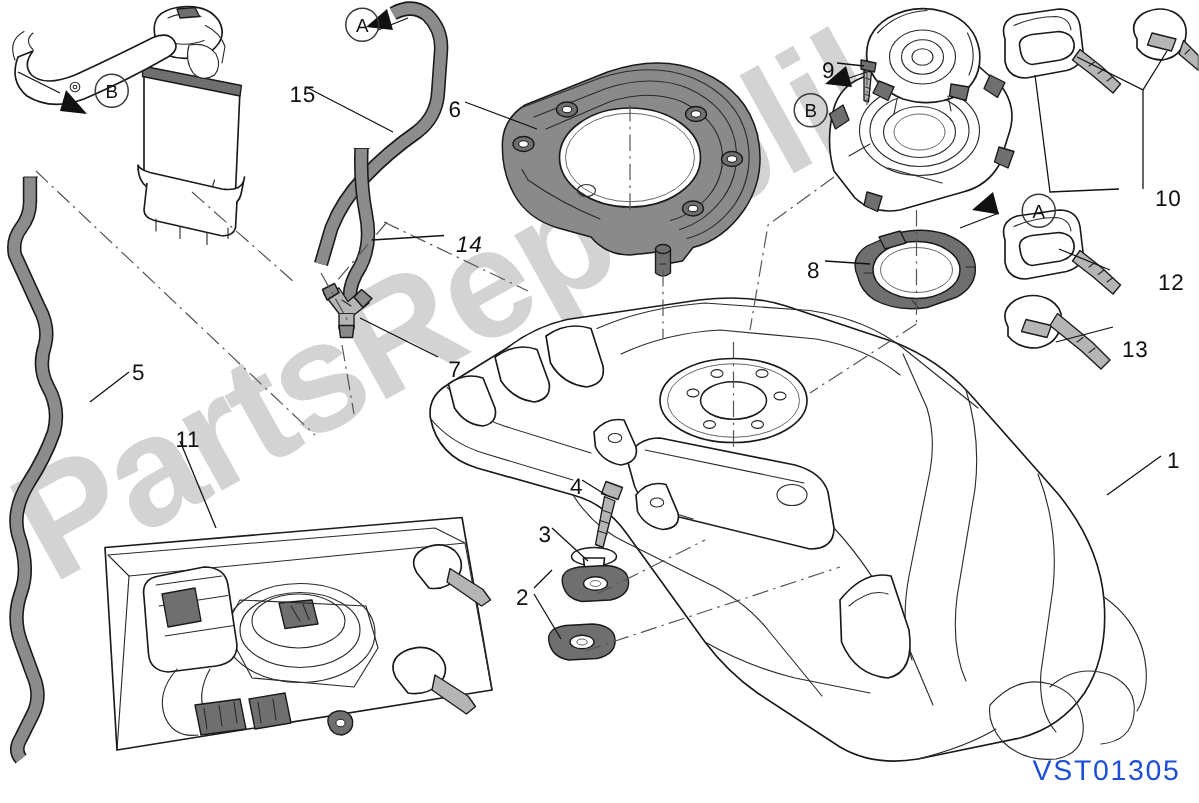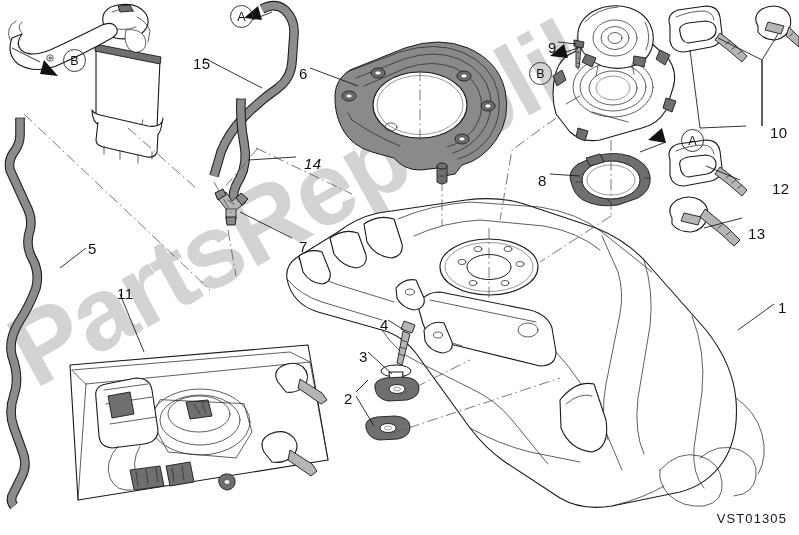--- a/index.html
+++ b/index.html
@@ -5,21 +5,21 @@
   html,body{margin:0;padding:0;background:#ffffff;}
   body{width:799px;height:535px;overflow:hidden;
        font-family:"Liberation Sans",sans-serif;color:#1a1a1a;}
   #stage{position:relative;width:799px;height:535px;background:#fff;}
   #stage svg.layer{position:absolute;left:0;top:0;width:799px;height:535px;}
   .callout{position:absolute;font-size:15px;color:#111;letter-spacing:.5px;
            font-family:"Liberation Sans",sans-serif;white-space:nowrap;}
   .marker{position:absolute;width:21px;height:21px;border:1.3px solid #3a3a3a;
           border-radius:50%;display:flex;align-items:center;justify-content:center;
           font-size:12.5px;color:#111;background:transparent;}
-  #diagcode{position:absolute;right:12px;bottom:9px;font-size:13px;color:#0f172a;
+  #diagcode{position:absolute;right:12px;bottom:9px;font-size:19px;color:#1d4ed8;
             letter-spacing:1.1px;}
   #wm{position:absolute;left:0;top:0;width:799px;height:535px;pointer-events:none;}
   #wm span{position:absolute;left:18px;top:300px;font-size:103px;font-weight:bold;
            color:#d3d3d3;transform:rotate(-29deg);transform-origin:left center;
            font-family:"Liberation Sans",sans-serif;letter-spacing:-2px;
            white-space:nowrap;}
 </style>
 </head>
 <body>
 

